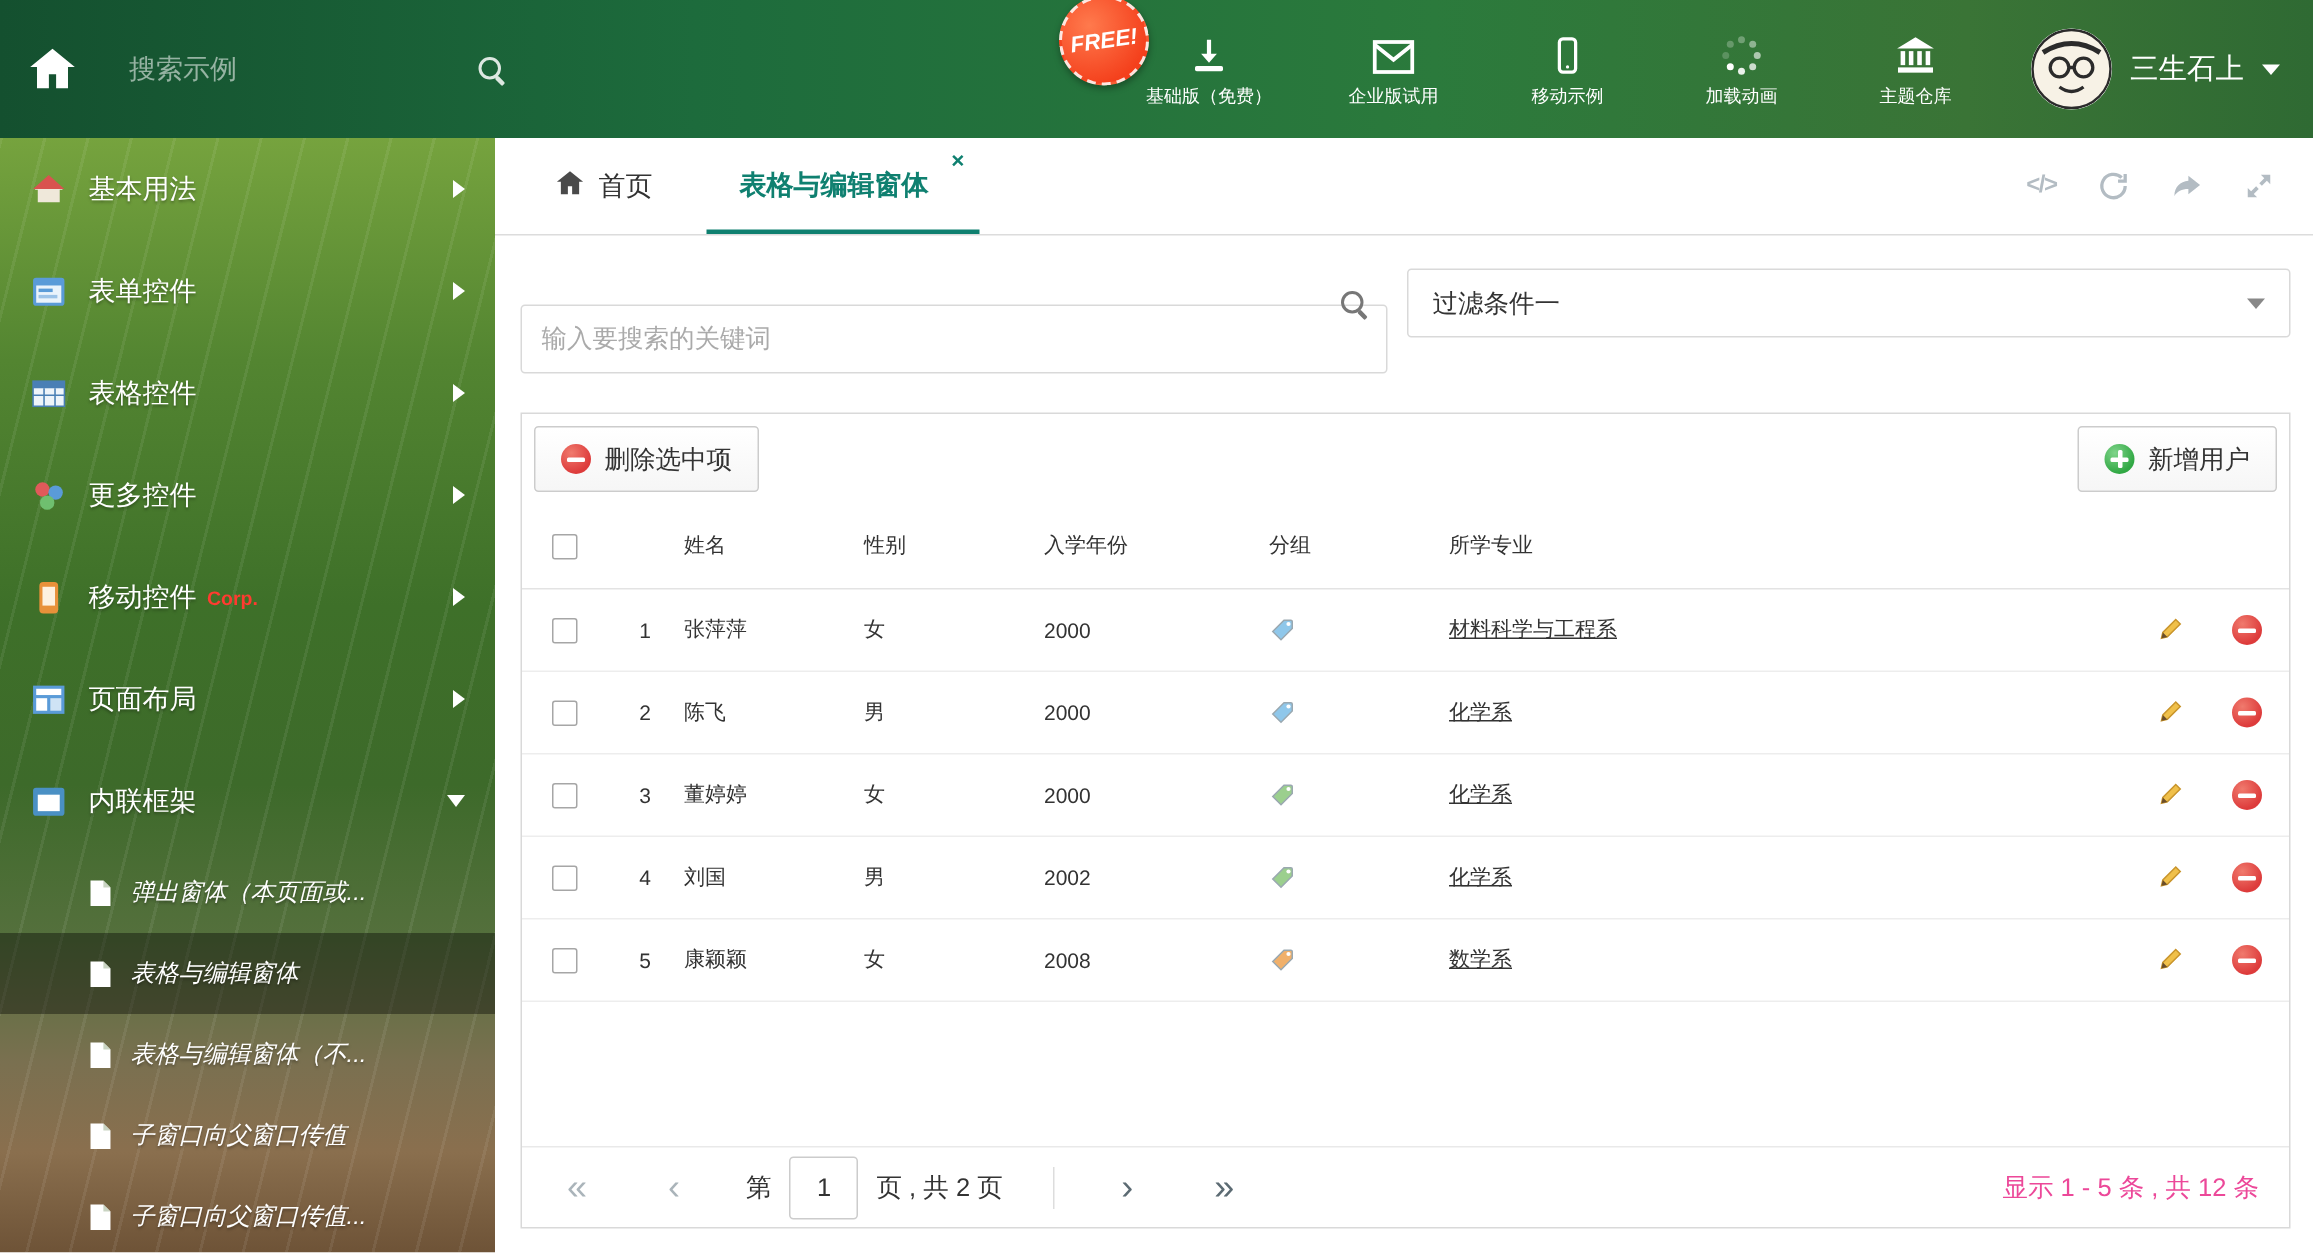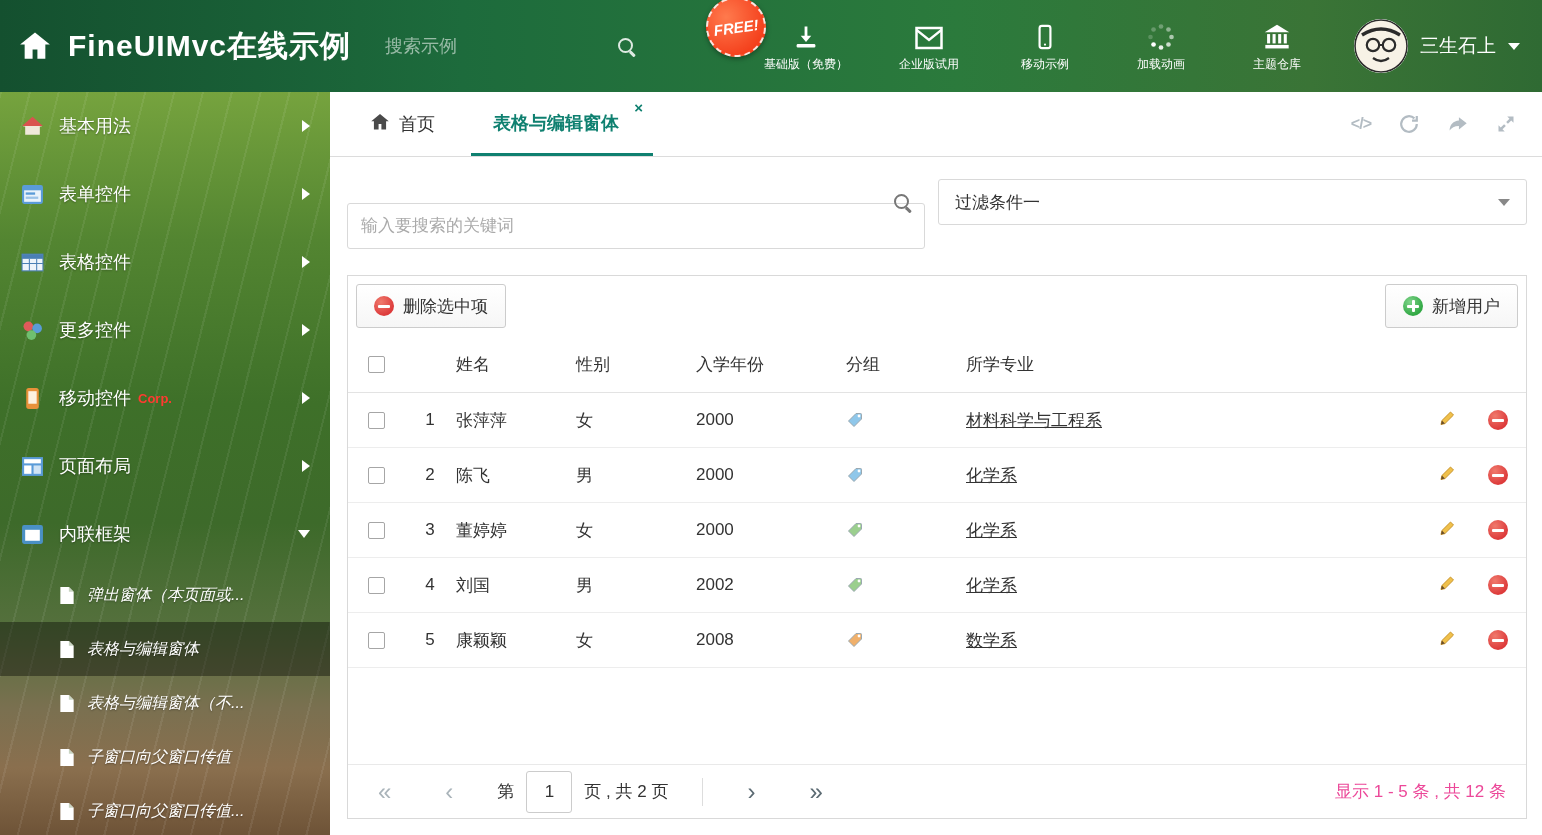--- a/index.html
+++ b/index.html
@@ -77,21 +77,21 @@
     background:linear-gradient(180deg,#fff,#f6f6f6);font-size:17px;color:#333;font-family:inherit;cursor:pointer;}
   .btn.right{margin-left:auto;}
 
   .circle-minus{width:20px;height:20px;border-radius:50%;background:radial-gradient(circle at 35% 30%,#f07a6d,#dd3b3b 70%);position:relative;display:inline-block;flex:0 0 auto;}
   .circle-minus::after{content:"";position:absolute;left:4px;top:8.5px;width:12px;height:3px;background:#fff;border-radius:1px;}
   .circle-plus{width:20px;height:20px;border-radius:50%;background:radial-gradient(circle at 35% 30%,#7fd48a,#31a844 70%);position:relative;display:inline-block;flex:0 0 auto;}
   .circle-plus::before{content:"";position:absolute;left:8.5px;top:4px;width:3px;height:12px;background:#fff;border-radius:1px;}
   .circle-plus::after{content:"";position:absolute;left:4px;top:8.5px;width:12px;height:3px;background:#fff;border-radius:1px;}
 
   .trow{display:grid;grid-template-columns:56px 52px 120px 120px 150px 120px 1fr 46px 56px;align-items:center;height:55px;
-    border-bottom:1px solid #ededed;font-size:17px;color:#333;flex:0 0 auto;}
+    border-bottom:1px solid #ededed;font-size:14px;color:#333;flex:0 0 auto;}
   .thead{height:57px;border-bottom:1px solid #e3e3e3;}
   .c-check{display:flex;justify-content:center;}
   .checkbox{width:17px;height:17px;border:1px solid #a6a6a6;border-radius:2px;background:#fff;display:inline-block;cursor:pointer;}
   .c-num{text-align:center;}
   .c-major a{color:#333;text-decoration:underline;cursor:pointer;}
   .c-act{display:flex;justify-content:center;}
   .pencil-icon,.c-act .circle-minus{cursor:pointer;}
   .tag-icon{display:block;}
   .tfill{flex:1;}
 
@@ -108,21 +108,20 @@
 
 <div class="app">
 
   <header class="topbar">
     <div class="brand">
       <span class="home-glyph">
         <svg width="34" height="34" viewBox="0 0 24 24" fill="#fff">
             <path d="M12 2.5 1.5 11h3.2v10h5.6v-6.5h3.4V21h5.6V11h3.2z"></path>
           </svg>
       </span>
-      <span class="brand-title">FineUIMvc在线示例</span>
     </div>
 
     <div class="hsearch">
       <input class="hsearch-input" placeholder="搜索示例" style="">
       <span class="mag white"></span>
     </div>
 
     <nav class="hnav">
       <div class="hnav-item">
         <span class="free-badge">FREE!</span>

